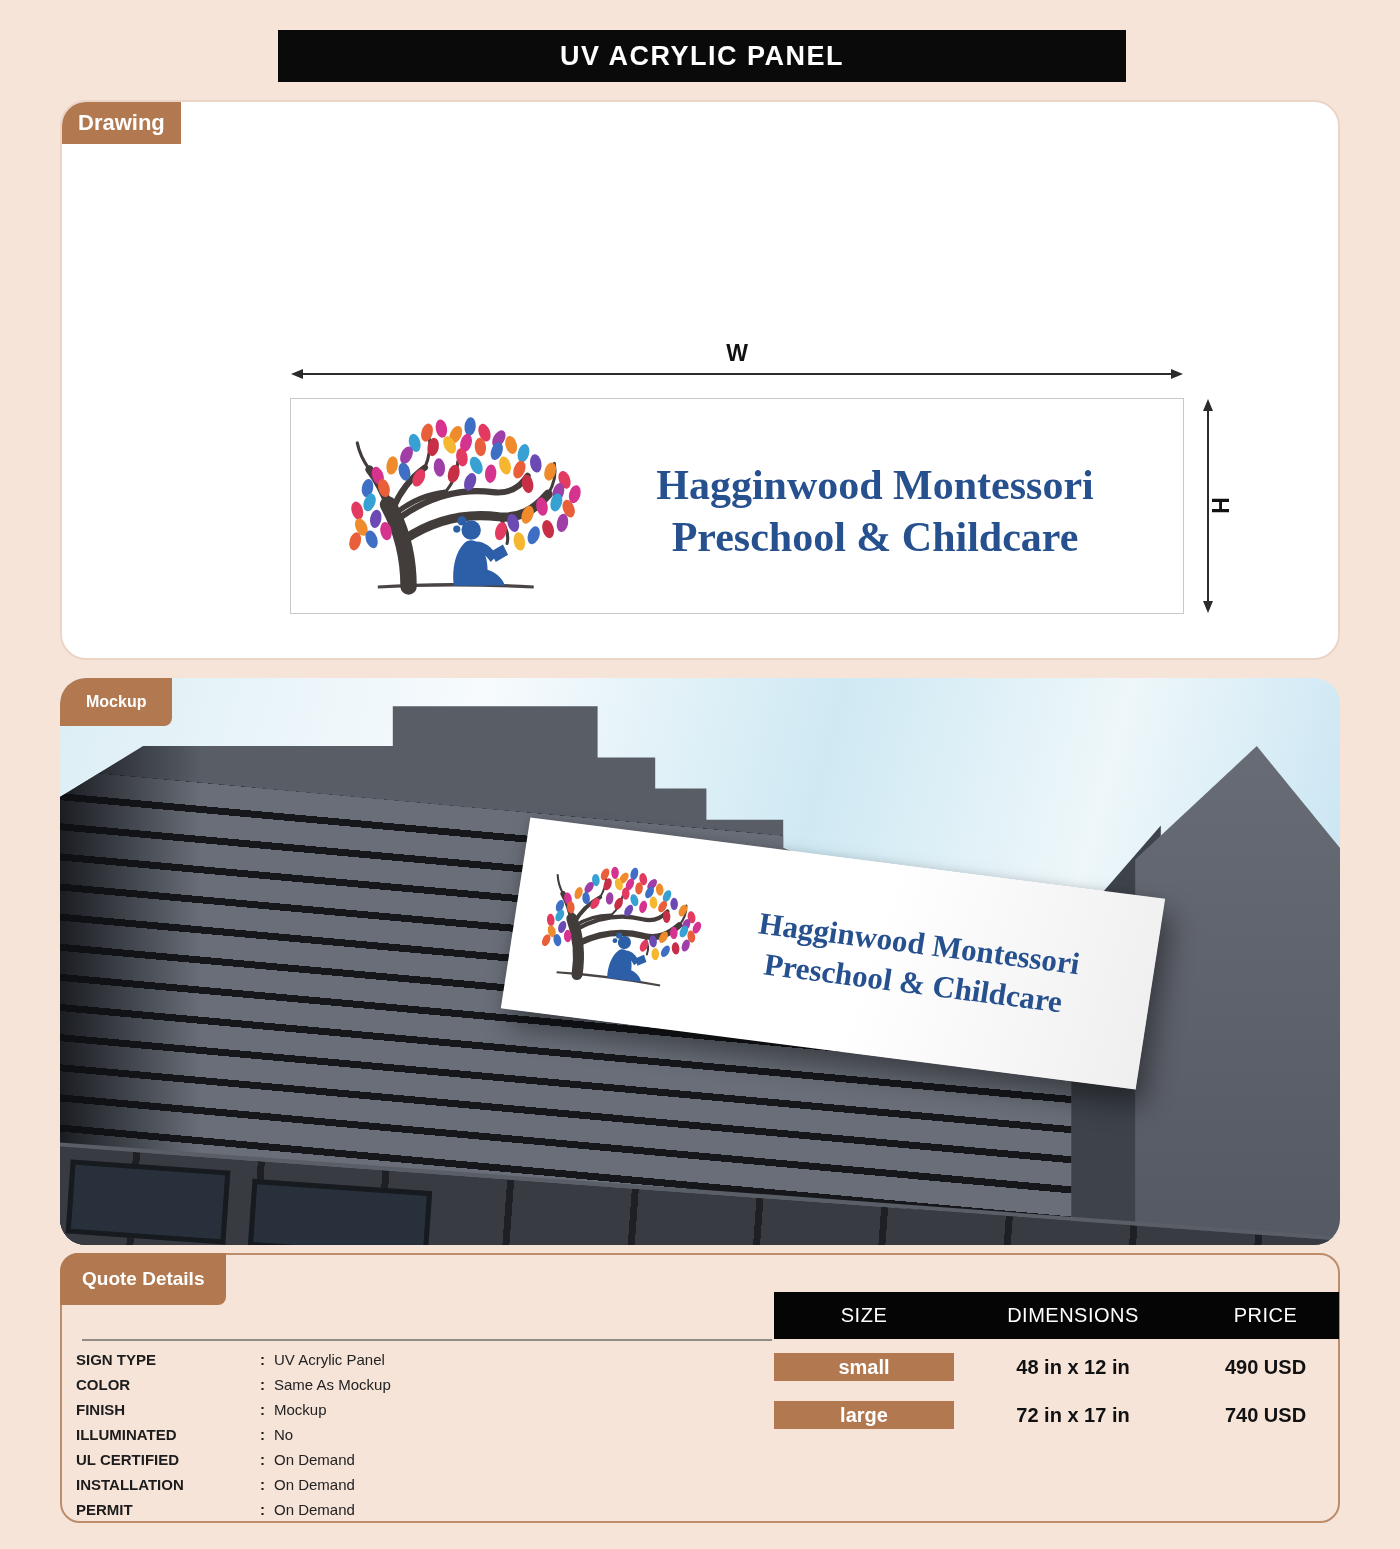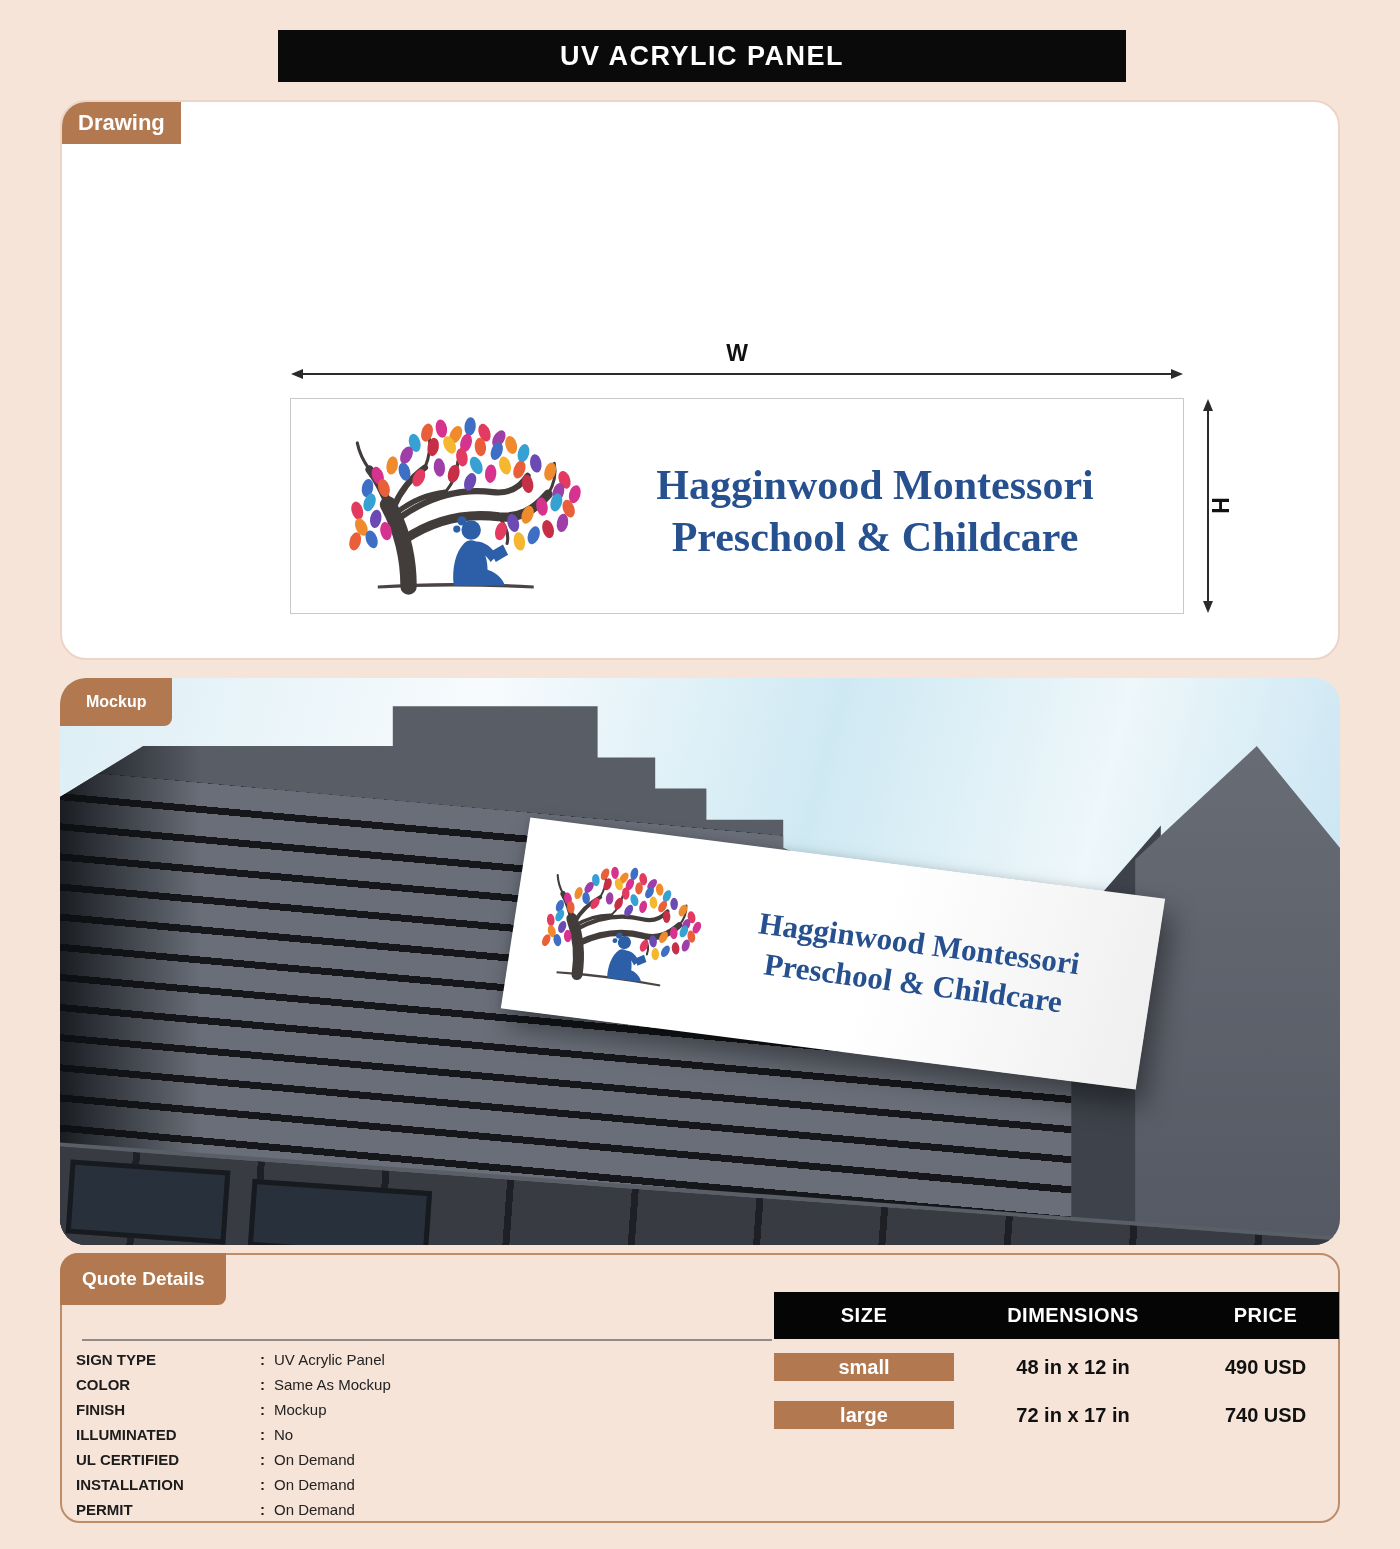--- a/index.html
+++ b/index.html
@@ -101,21 +101,21 @@
     border-top:2px solid rgba(110,110,106,.75);}
   .details{position:absolute;left:14px;top:92px;font-size:15px;color:#1c1c1c;}
   .drow{display:flex;height:25px;align-items:center;}
   .drow .lbl{width:184px;font-weight:700;}
   .drow .col{font-weight:700;width:14px;}
   .drow .val{font-weight:400;color:#222;}
 
   .price-table{position:absolute;left:712px;top:37px;width:565px;}
   .pt-head{display:grid;grid-template-columns:180px 238px 147px;height:47px;
     background:#050505;color:#fff;align-items:center;}
-  .pt-head div{text-align:center;font-weight:700;font-size:20px;letter-spacing:.5px;}
+  .pt-head div{text-align:center;font-weight:400;font-size:20px;letter-spacing:.5px;}
   .pt-rows{margin-top:9px;}
   .pt-row{display:grid;grid-template-columns:180px 238px 147px;height:38px;
     margin-bottom:10px;align-items:center;}
   .size-btn{background:#b27951;color:#fff;font-weight:700;font-size:20px;
     height:28px;display:flex;align-items:center;justify-content:center;
     border:none;width:100%;cursor:pointer;font-family:"Liberation Sans",sans-serif;}
   .pt-dim,.pt-price{text-align:center;font-weight:700;font-size:20px;color:#111;}
 </style>
 </head>
 <body>

